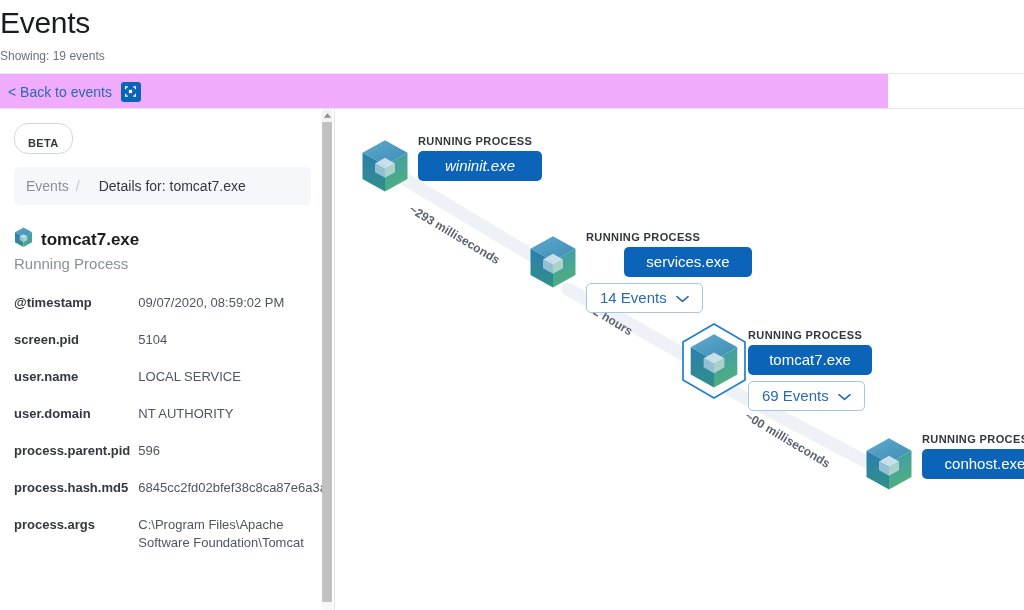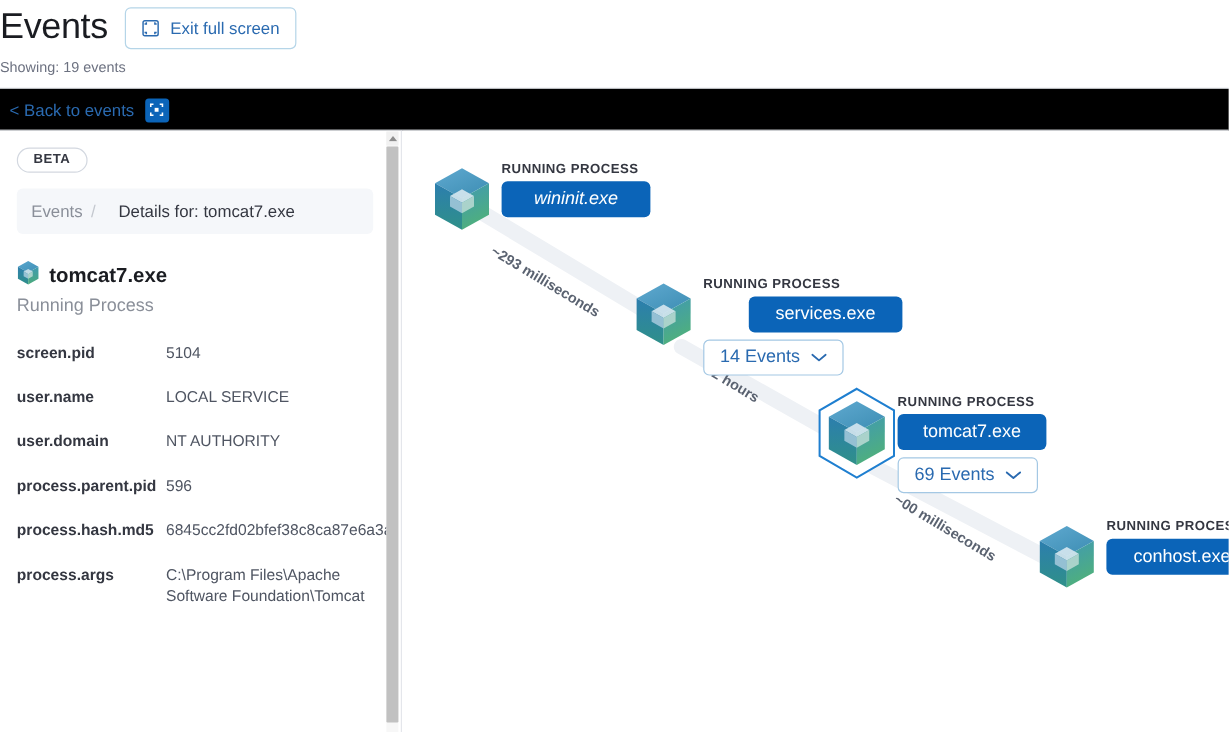--- a/index.html
+++ b/index.html
@@ -44,22 +44,22 @@
     position: absolute; left: 0; top: 49px;
     font-size: 12px; color: #6c7180;
   }
   .header-sep {
     position: absolute; left: 0; top: 73px; width: 1024px; height: 1px;
     background: #e4e6eb;
   }
 
   
   .back-bar {
-    position: absolute; left: 0; top: 74px; width: 1024px; height: 35px;
-    background: #000000;
+    position: absolute; left: 0; top: 74px; width: 888px; height: 35px;
+    background: #f0abfc;
   }
   .back-bar-inner {
     position: absolute; left: 8px; top: 0; height: 35px;
     display: flex; align-items: center; gap: 9px;
   }
   .back-link {
     font-size: 14px; color: #2a6ab0; cursor: pointer; text-decoration: none;
   }
   .fs-square-btn {
     width: 20px; height: 20px; border-radius: 3px; background: #0b64b8;
@@ -79,21 +79,21 @@
     border-right: 1px solid #e4e6eb;
     overflow: hidden;
   }
   .details-content {
     position: absolute; left: 0; top: 0; width: 325px; height: 100%;
     padding: 10px 14px 0 14px;
   }
   .beta-badge {
     display: inline-block;
     border: 1px solid #d3d8e0; border-radius: 14px;
-    padding: 3px 13px 4px 13px;
+    padding: 13px 13px 4px 13px;
     font-size: 11px; font-weight: bold; letter-spacing: 0.35px;
     color: #343741; background: #fff;
     margin-top: 4px;
   }
   .breadcrumb-box {
     margin-top: 13px;
     background: #f5f7fa;
     border-radius: 5px;
     padding: 11px 12px;
     font-size: 14px;
@@ -172,29 +172,20 @@
   }
 </style>
 </head>
 <body>
 
 <div id="app">
 
   <div class="top-header">
     <div class="header-row">
       <div class="page-title">Events</div>
-      <div class="exit-fs-btn">
-        <span class="fs-ico">
-          <svg class="fs-ico" viewBox="0 0 16 16" fill="none" stroke="#2a6ab0" stroke-width="1.3">
-            <rect x="1.3" y="1.3" width="13.4" height="13.4" rx="1.6"></rect>
-            <path d="M4.2 2.6v1.6H2.6 M11.8 2.6v1.6h1.6 M4.2 13.4v-1.6H2.6 M11.8 13.4v-1.6h1.6"></path>
-          </svg>
-        </span>
-        <span>Exit full screen</span>
-      </div>
     </div>
     <div class="showing-line">Showing: 19 events</div>
   </div>
   <div class="header-sep"></div>
 
   <div class="back-bar">
     <div class="back-bar-inner">
       <a class="back-link">&lt; Back to events</a>
       <button class="fs-square-btn">
         <span>
@@ -244,20 +235,24 @@
             <path d="M28 19.5 L20 24 L20 32 L28 27.5 Z" fill="#bcdad3" opacity="0.85"></path>
           </svg>
         </span>
         <span class="entity-name">tomcat7.exe</span>
       </div>
       <div class="entity-sub">Running Process</div>
 
       <table class="field-table">
         <tbody id="field-rows">
             <tr>
+              <td class="field-key">@timestamp</td>
+              <td class="field-val">09/07/2020, 08:59:02 PM</td>
+            </tr>
+            <tr>
               <td class="field-key">screen.pid</td>
               <td class="field-val">5104</td>
             </tr>
             <tr>
               <td class="field-key">user.name</td>
               <td class="field-val">LOCAL SERVICE</td>
             </tr>
             <tr>
               <td class="field-key">user.domain</td>
               <td class="field-val">NT AUTHORITY</td>

